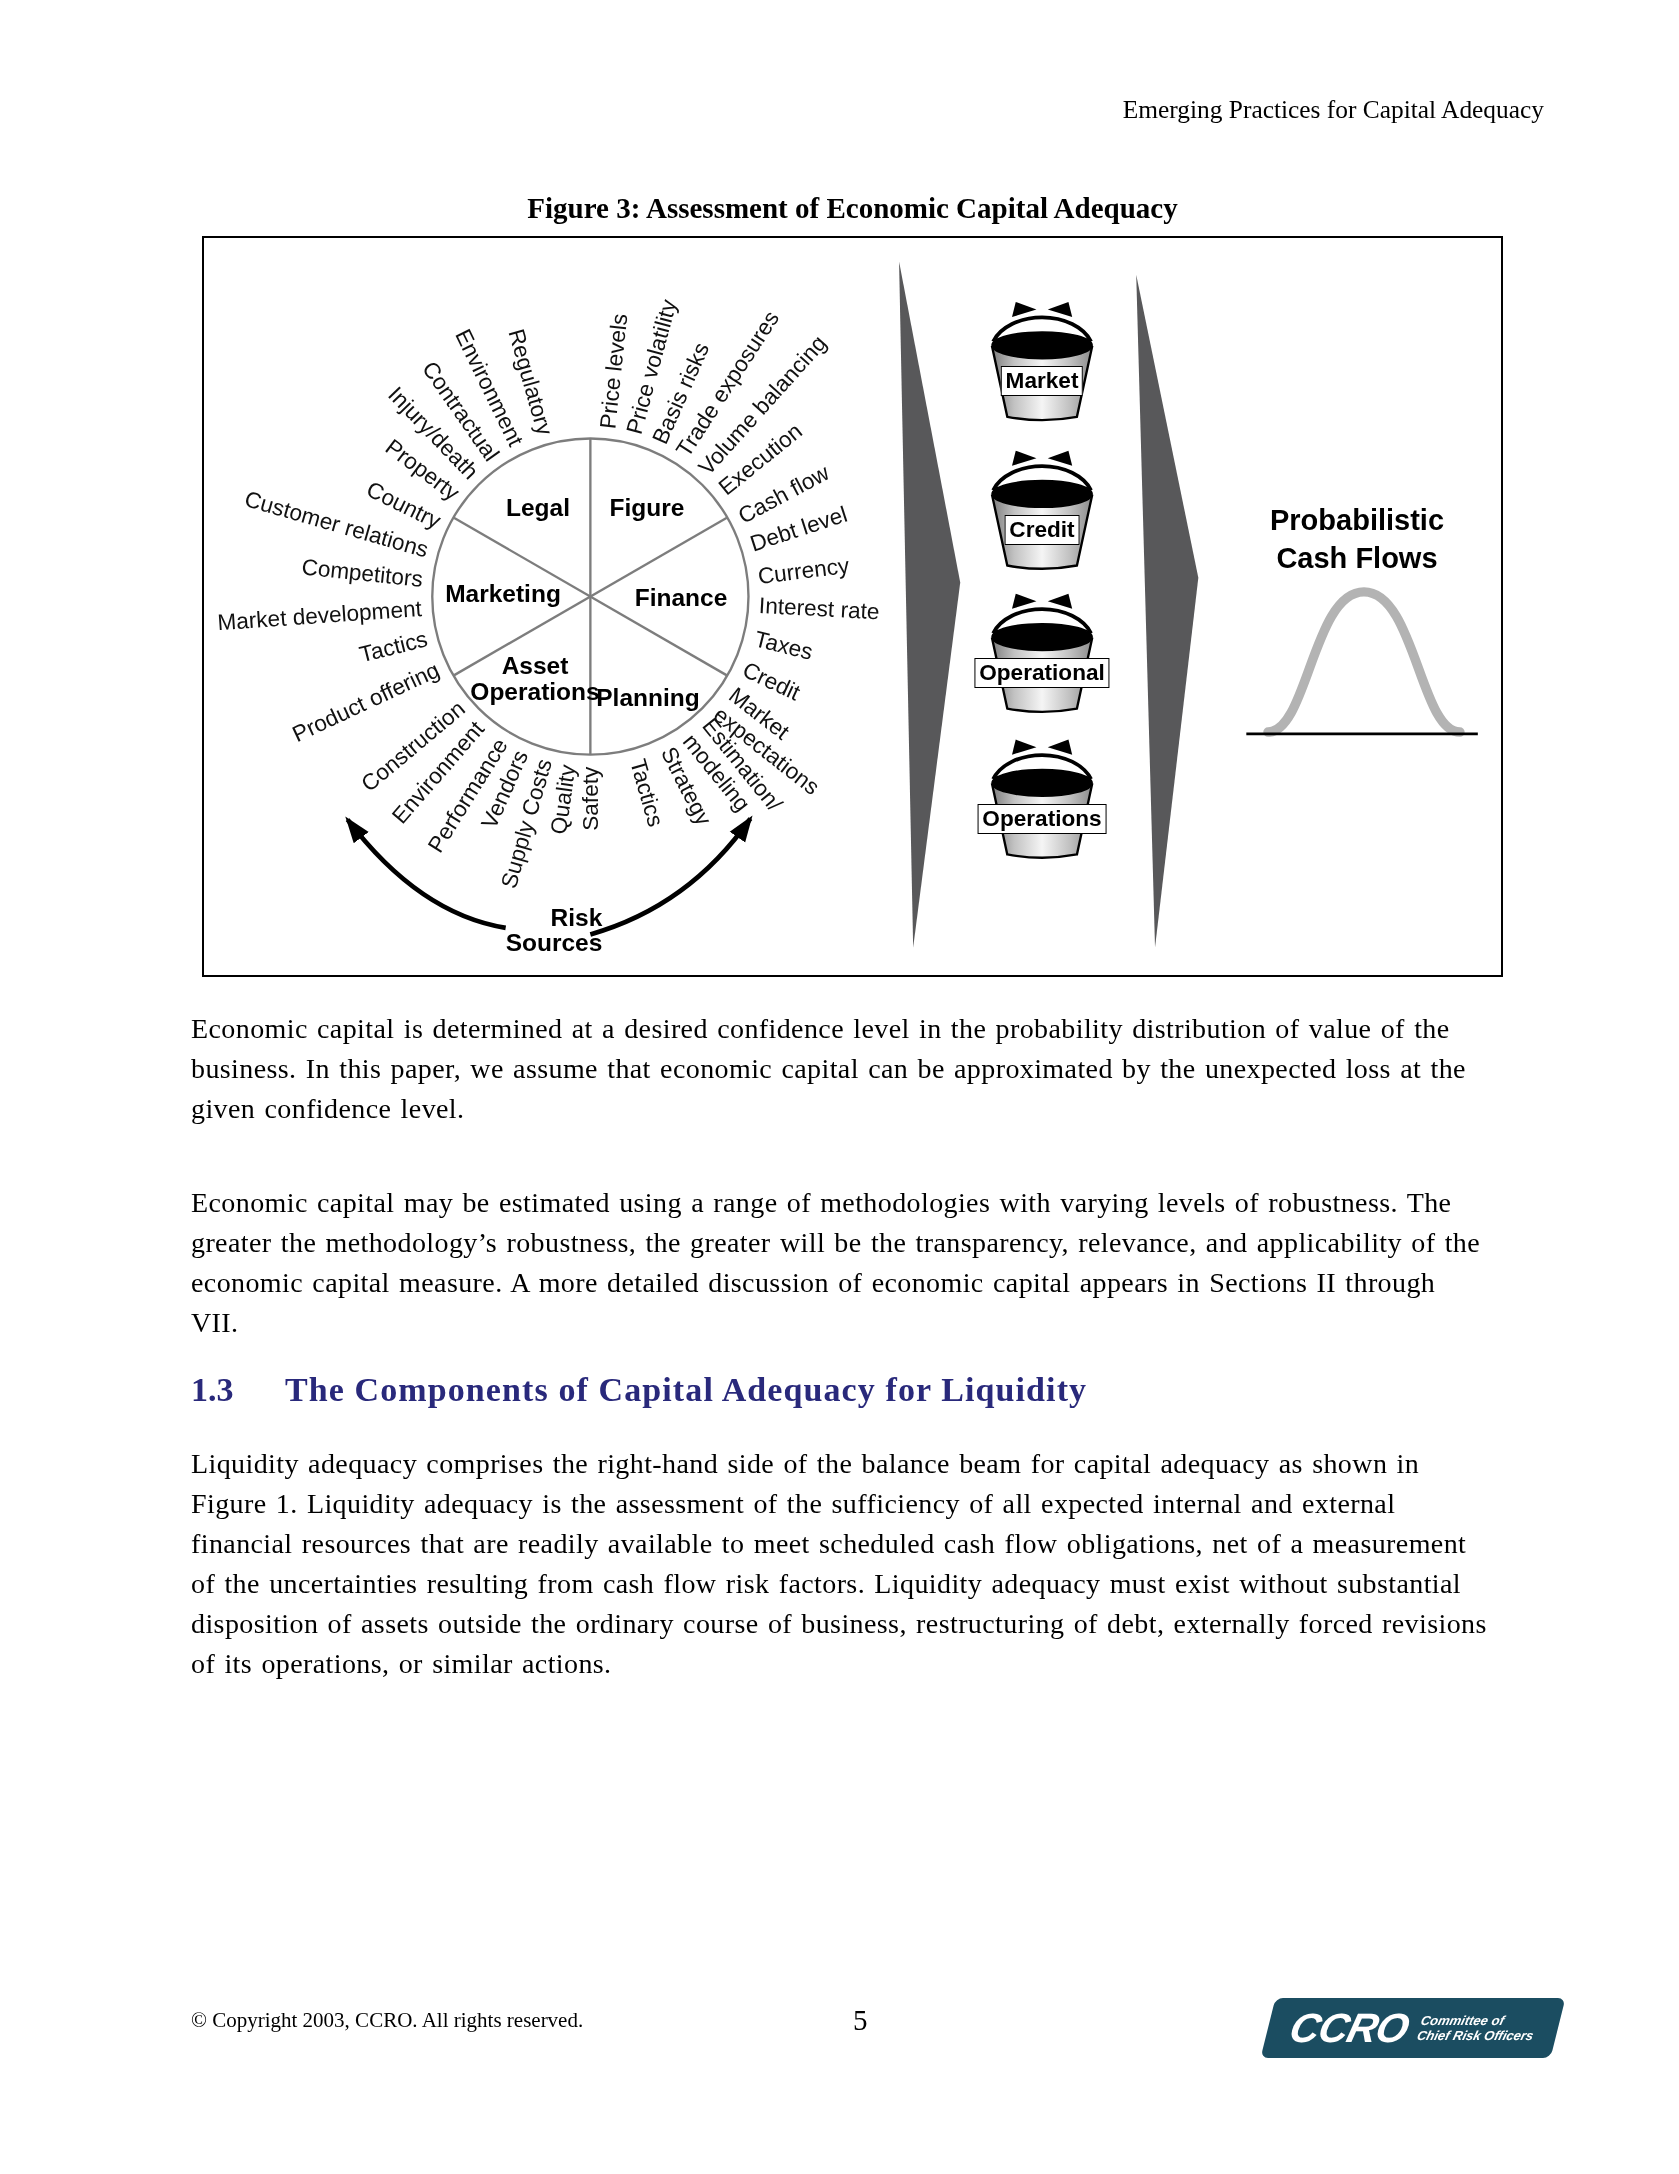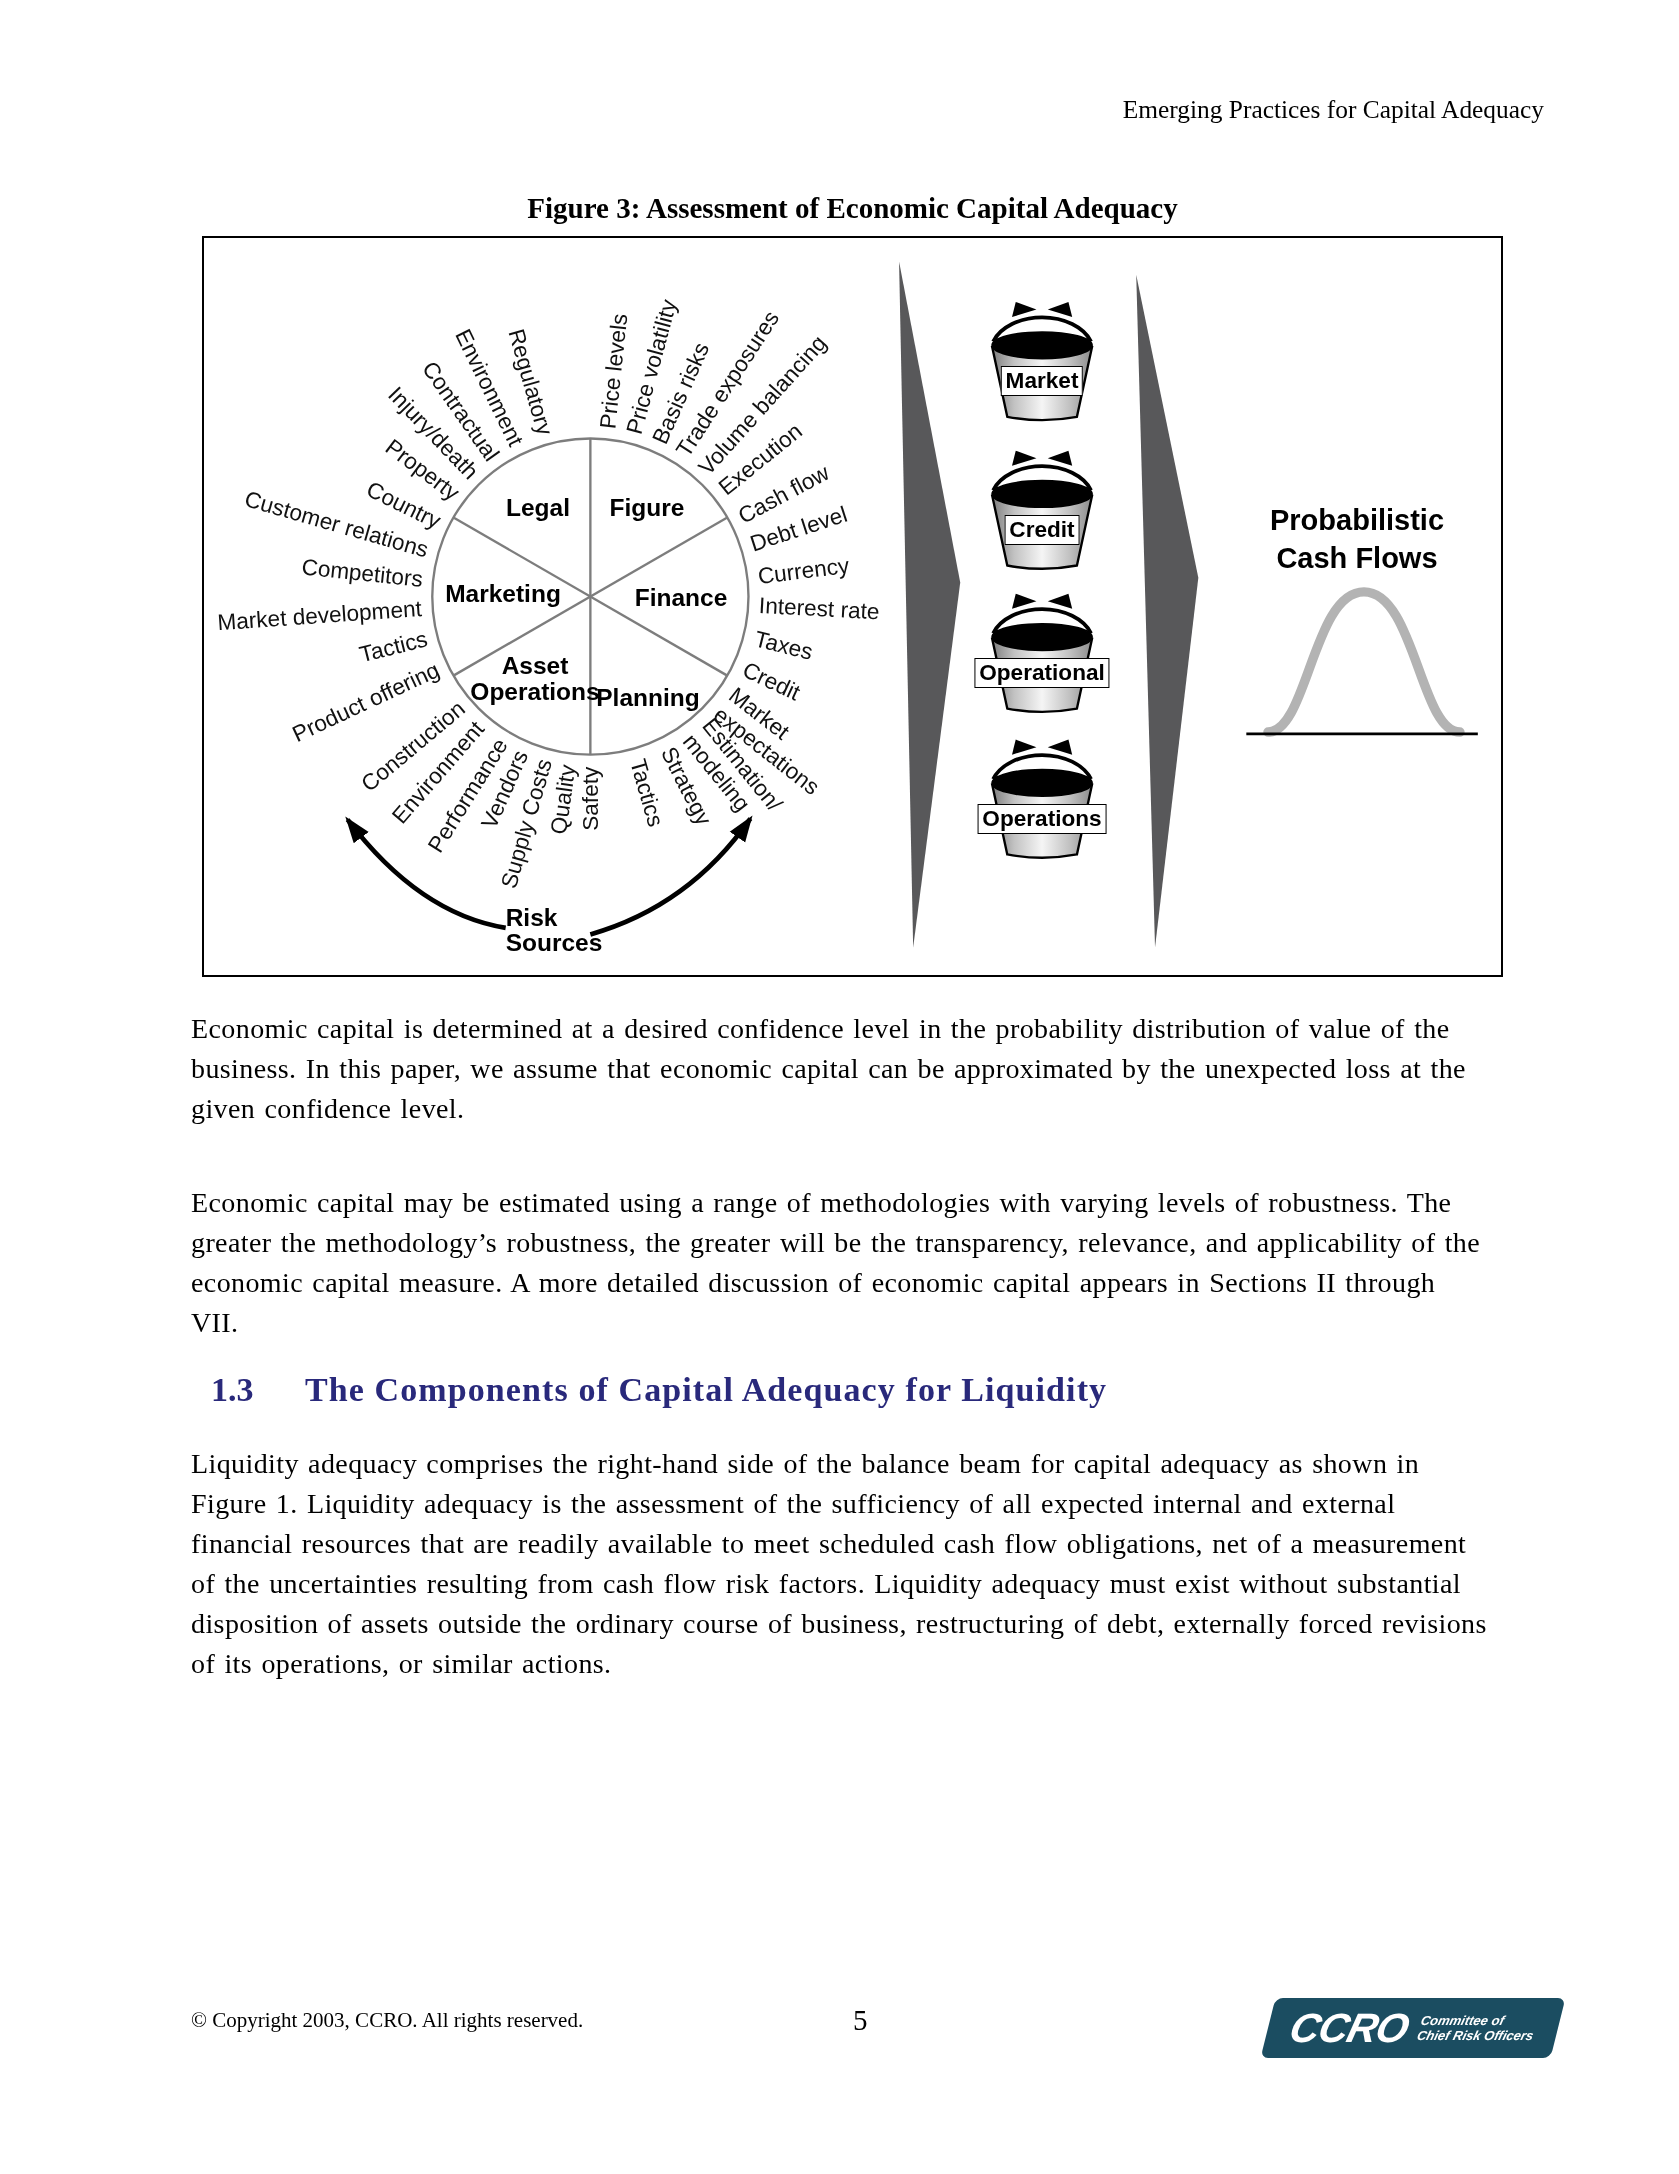--- a/index.html
+++ b/index.html
@@ -18,26 +18,26 @@
     font-family:"Liberation Sans","DejaVu Sans",sans-serif;font-weight:700;
     font-size:24.5px;line-height:26px;text-align:center;}
   .risk-label{position:absolute;font-family:"Liberation Sans","DejaVu Sans",sans-serif;
     font-size:22.6px;line-height:25.4px;white-space:nowrap;color:#111;}
   .bucket-label{position:absolute;transform:translateX(-50%);background:#fff;
     border:1.9px solid #000;padding:0 3.8px;
     font:700 22.6px/28px "Liberation Sans","DejaVu Sans",sans-serif;white-space:nowrap;}
   .pcf-label{position:absolute;left:1153px;top:243px;transform:translateX(-50%);
     text-align:center;font:700 29px/38px "Liberation Sans","DejaVu Sans",sans-serif;margin-top:20px;}
   .risk-sources{position:absolute;left:350px;top:667px;transform:translateX(-50%);
-    text-align:left;font:700 24.5px/25.4px "Liberation Sans","DejaVu Sans",sans-serif;}
+    text-align:right;font:700 24.5px/25.4px "Liberation Sans","DejaVu Sans",sans-serif;}
   .para{position:absolute;left:191px;width:1298px;font-size:28px;line-height:40px;
     letter-spacing:0.4px;word-spacing:1.9px;}
   .p1{top:1009px;} .p2{top:1183px;} .p3{top:1444px;}
   .h-section{position:absolute;left:191px;top:1371px;font-weight:700;font-size:34px;
-    letter-spacing:1.1px;color:#29297B;margin-left:20px;}
+    letter-spacing:1.1px;color:#29297B;}
   .h-num{display:inline-block;width:94px;letter-spacing:0;}
   .footer-copy{position:absolute;left:191px;top:2008px;font-size:21px;}
   .page-num{position:absolute;left:853px;top:2004px;font-size:29px;}
   .logo{position:absolute;left:1268px;top:1998px;width:290px;height:60px;
     background:#1B4D61;border-radius:7.5px;transform:skewX(-14deg);
     display:flex;align-items:center;justify-content:center;gap:11.3px;color:#fff;}
   .logo-acronym{font:italic 700 41px/41px "Liberation Sans","DejaVu Sans",sans-serif;
     letter-spacing:-0.9px;}
   .logo-small{font:italic 700 13px/15px "Liberation Sans","DejaVu Sans",sans-serif;
     text-align:left;}

